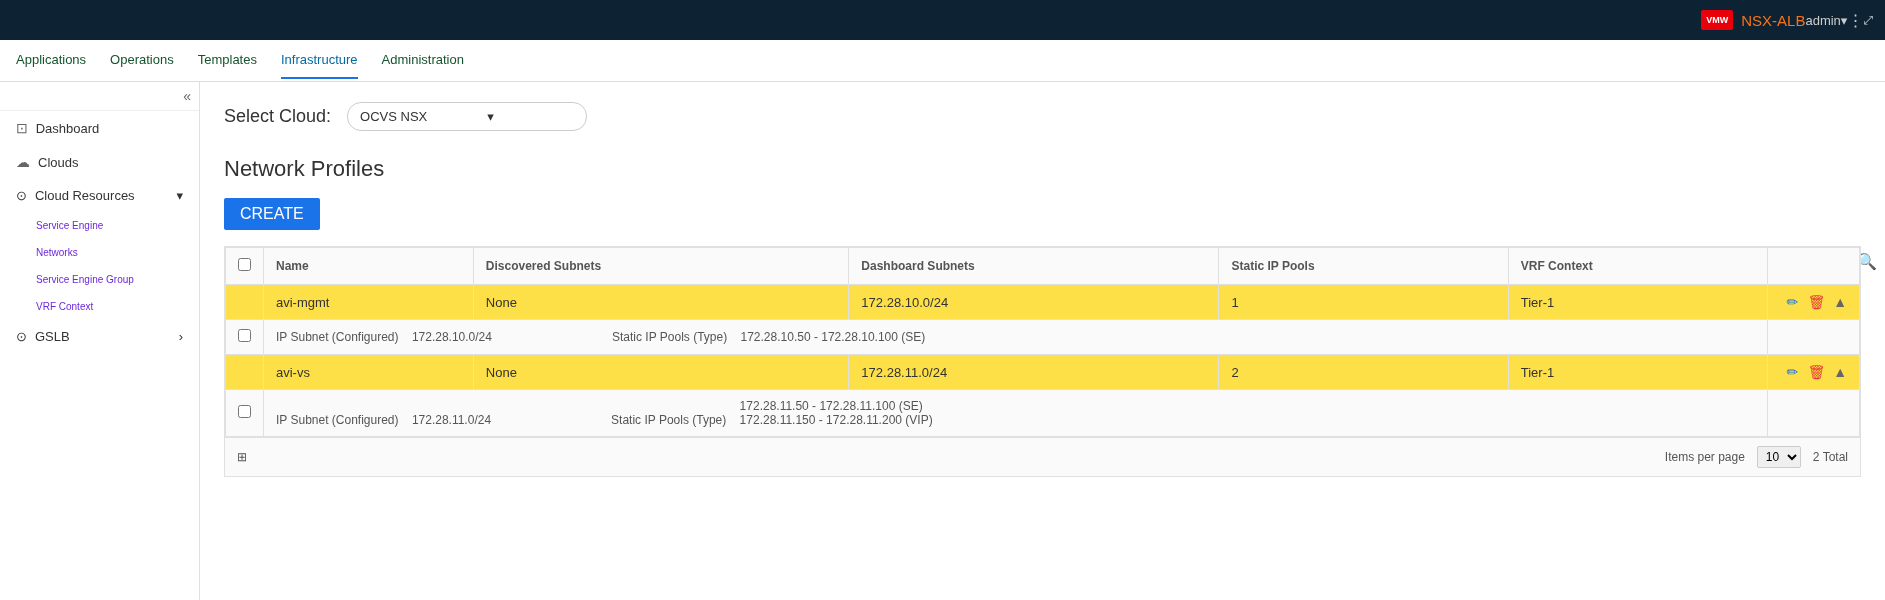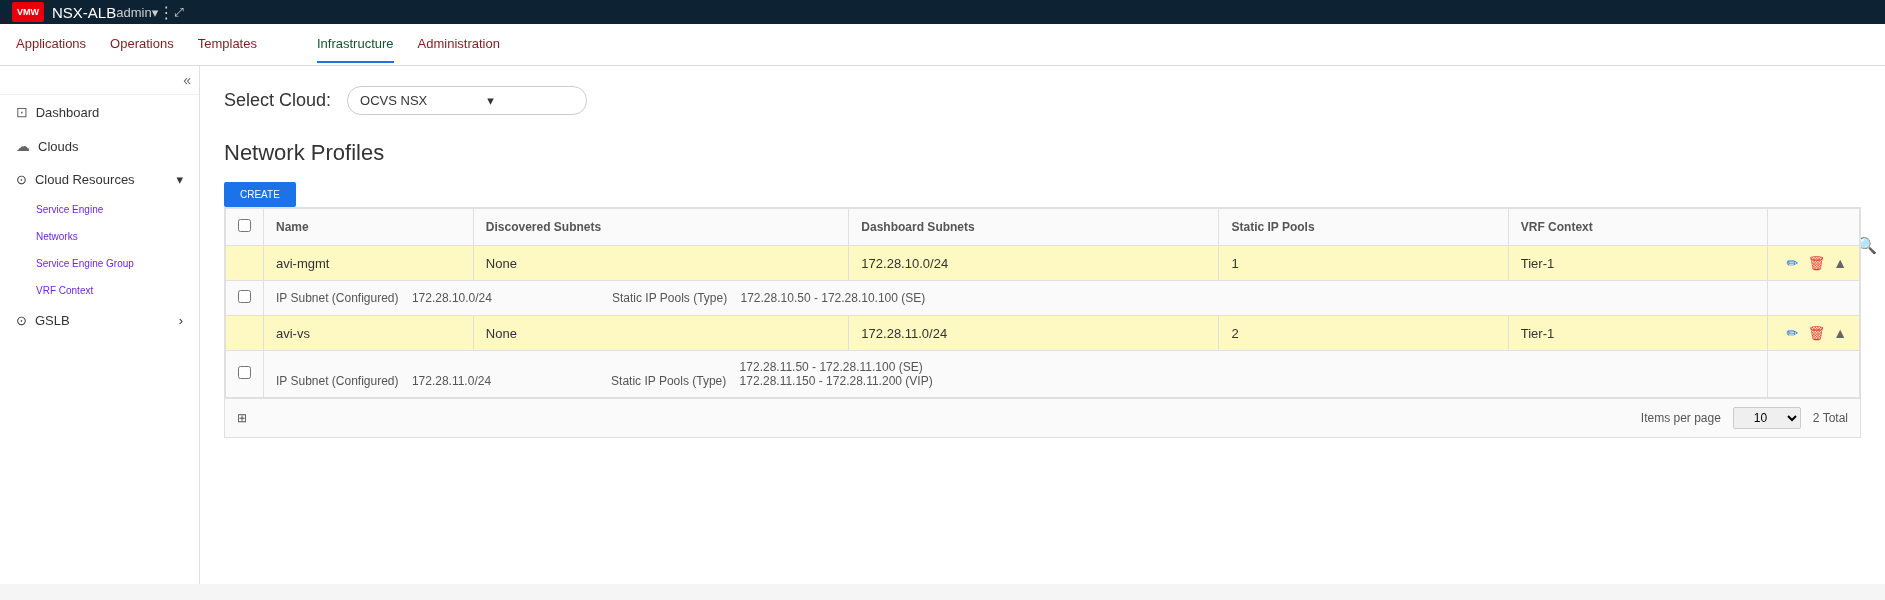--- a/index.html
+++ b/index.html
@@ -2,57 +2,56 @@
 <html><head>
   <meta charset="utf-8">
   <style>
     * { box-sizing: border-box; margin: 0; padding: 0; }
     body { font-family: 'Segoe UI', Arial, sans-serif; font-size: 13px; color: #333; background: #f5f5f5; overflow: hidden; }
 
     
     .top-navbar {
       background: #0d2233;
       color: white;
-      height: 24px;
+      height: 40px;
       display: flex;
       align-items: center;
       padding: 0 12px;
-      justify-content: flex-start;
+      justify-content: flex-end;
     }
     .navbar-left { display: flex; align-items: center; gap: 8px; }
     .vmware-logo {
       width: 32px; height: 20px;
       background: #e8000b;
       display: inline-flex; align-items: center; justify-content: center;
       font-size: 9px; color: white; font-weight: bold; border-radius: 2px;
     }
-    .app-title { color: #ffffff; font-size: 15px; font-weight: 500; }
+    .app-title { color: #f97316; font-size: 15px; font-weight: 500; }
     .navbar-right { display: flex; align-items: center; gap: 0; color: #ccc; font-size: 13px; }
 
     
     .secondary-nav {
       background: white;
       border-bottom: 1px solid #ddd;
       height: 42px;
       display: flex;
       align-items: center;
       padding: 0 16px;
       gap: 24px;
     }
     .nav-item {
       font-size: 13px;
-      color: #7f1d1d;
+      color: #14532d;
       cursor: pointer;
       padding: 10px 0;
       border-bottom: 2px solid transparent;
     }
     .nav-item.active {
-      color: #14532d;
+      color: #0369a1;
       border-bottom: 2px solid #1a73e8;
-      margin-left: 36px;
     }
 
     
     .layout { display: flex; height: calc(100vh - 82px); }
 
     
     .sidebar {
       width: 200px;
       background: white;
       border-right: 1px solid #e0e0e0;
@@ -124,24 +123,25 @@
 
     
     .page-title { font-size: 22px; font-weight: 300; color: #333; margin-bottom: 16px; margin-top: 25px; }
 
     
     .create-btn {
       background: #1a73e8;
       color: white;
       border: none;
       padding: 7px 16px;
-      font-size: 10px;
+      font-size: 16px;
       font-weight: 500;
       border-radius: 2px;
       cursor: pointer;
+      margin-bottom: 16px;
     }
 
     
     .data-table {
       width: 100%;
       border-collapse: collapse;
       border: 1px solid #e0e0e0;
     }
     .data-table th {
       background: #fafafa;
@@ -152,21 +152,21 @@
       font-weight: 600;
       color: #555;
       white-space: nowrap;
     }
     .data-table td {
       border: 1px solid #e0e0e0;
       padding: 9px 12px;
       font-size: 13px;
       vertical-align: middle;
     }
-    .data-table tr.main-row td { background: #fef9c3; }
+    .data-table tr.main-row td { background: #fde047; }
     .data-table tr.sub-row td { background: #fafafa; font-size: 12px; color: #555; }
 
     .checkbox-col { width: 32px; text-align: center; }
 
     .action-icon {
       cursor: pointer;
       color: #1a73e8;
       font-size: 14px;
       margin-left: 6px;
     }
@@ -192,21 +192,21 @@
       padding: 8px 12px;
       border-top: 1px solid #e0e0e0;
       background: #fafafa;
       font-size: 12px;
       color: #555;
       gap: 12px;
     }
     .per-page-select {
       border: 1px solid #ccc;
       border-radius: 2px;
-      padding: 2px 16px;
+      padding: 2px 4px;
       font-size: 12px;
     }
 
     .table-wrapper { position: relative; border: 1px solid #e0e0e0; }
   </style>
 </head>
 <body>
 
 <div class="top-navbar">
   <div class="navbar-left">

